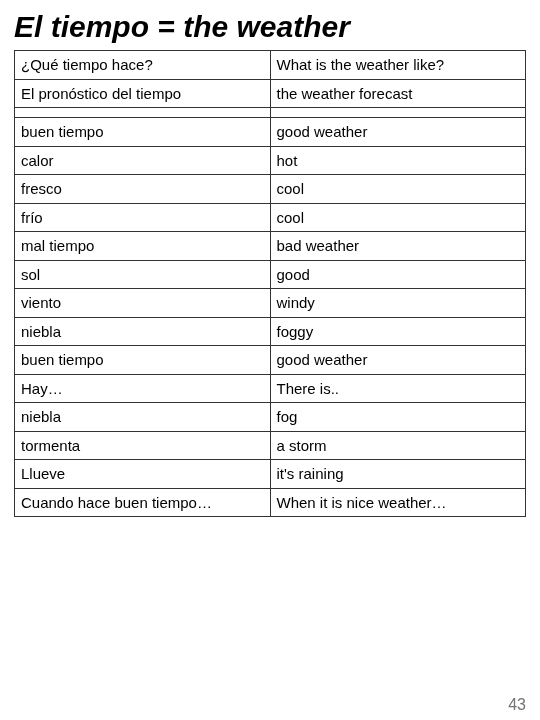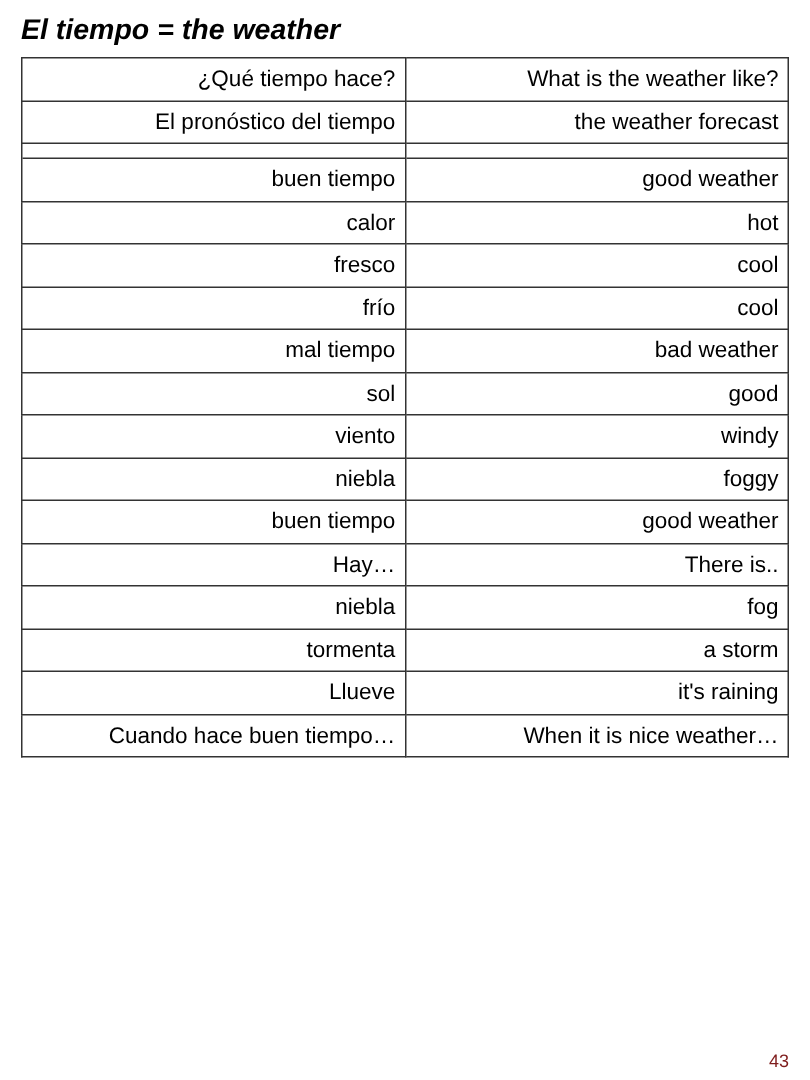--- a/index.html
+++ b/index.html
@@ -12,37 +12,36 @@
       width: 540px;
       height: 720px;
       background: #ffffff;
       font-family: Arial, sans-serif;
       font-size: 15px;
       padding: 10px 14px;
       position: relative;
     }
 
     h1 {
-      font-size: 19px;
+      font-size: 30px;
       font-weight: bold;
       margin-bottom: 6px;
       font-style: italic;
     }
 
     table {
       width: 100%;
       border-collapse: collapse;
     }
 
     td {
       border: 1px solid #333;
       padding: 4px 6px;
       vertical-align: middle;
       line-height: 1.3;
-      text-align: right;
     }
 
     td:first-child {
       width: 50%;
     }
 
     td:last-child {
       width: 50%;
     }
 
@@ -51,22 +50,22 @@
       border-left: 1px solid #333;
       border-right: 1px solid #333;
       border-top: none;
       border-bottom: none;
     }
 
     .page-number {
       position: absolute;
       bottom: 6px;
       right: 14px;
-      font-size: 12px;
-      color: #7f1d1d;
+      font-size: 16px;
+      color: #737373;
     }
   </style>
 </head>
 <body>
 
 <h1>El tiempo = the weather</h1>
 
 <table>
   <tbody id="table-body">
   <tr>

